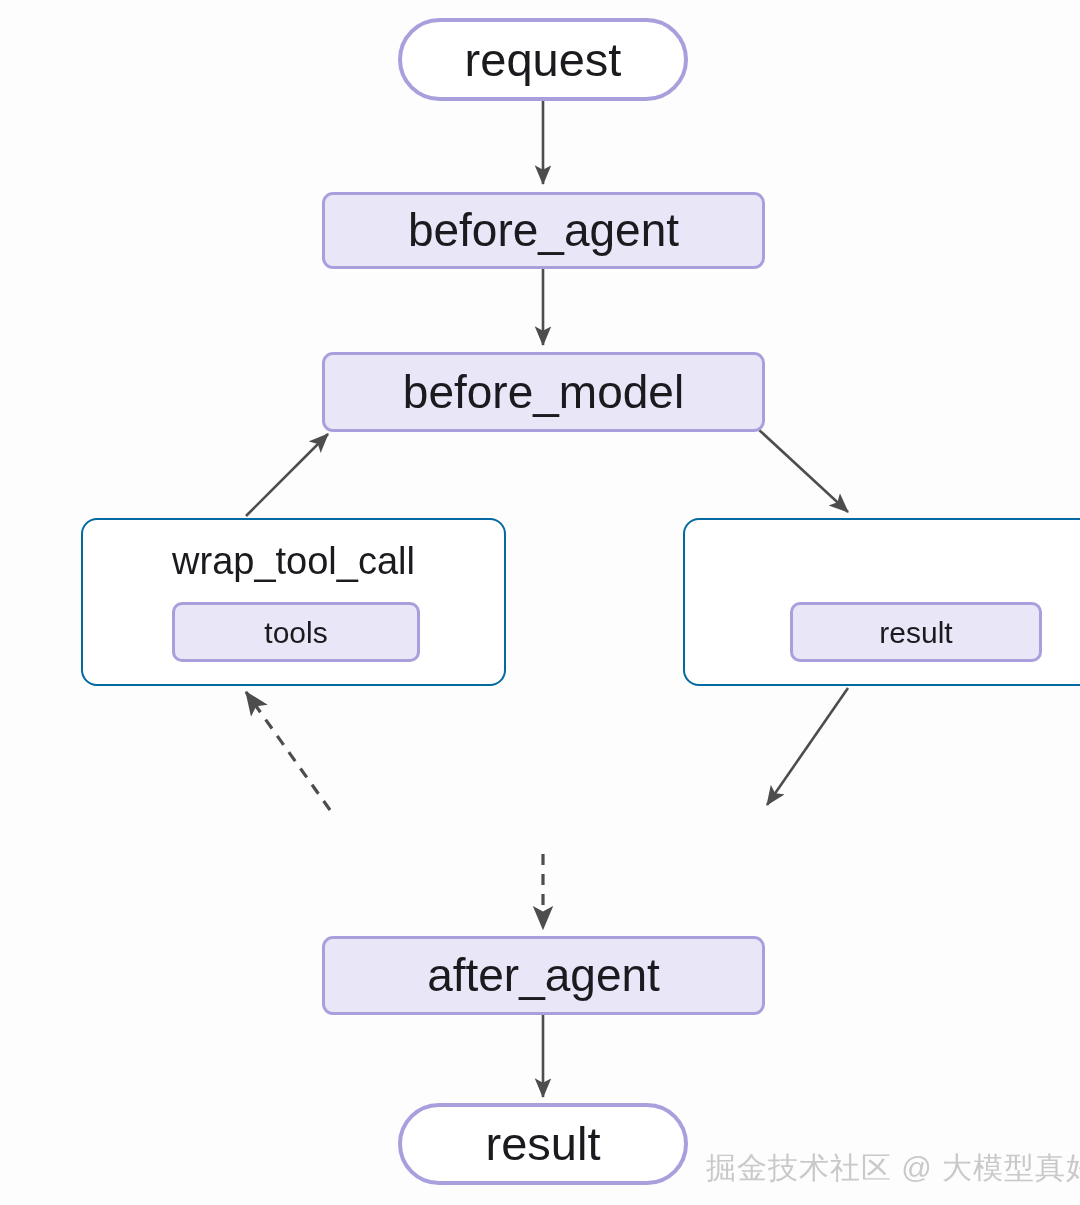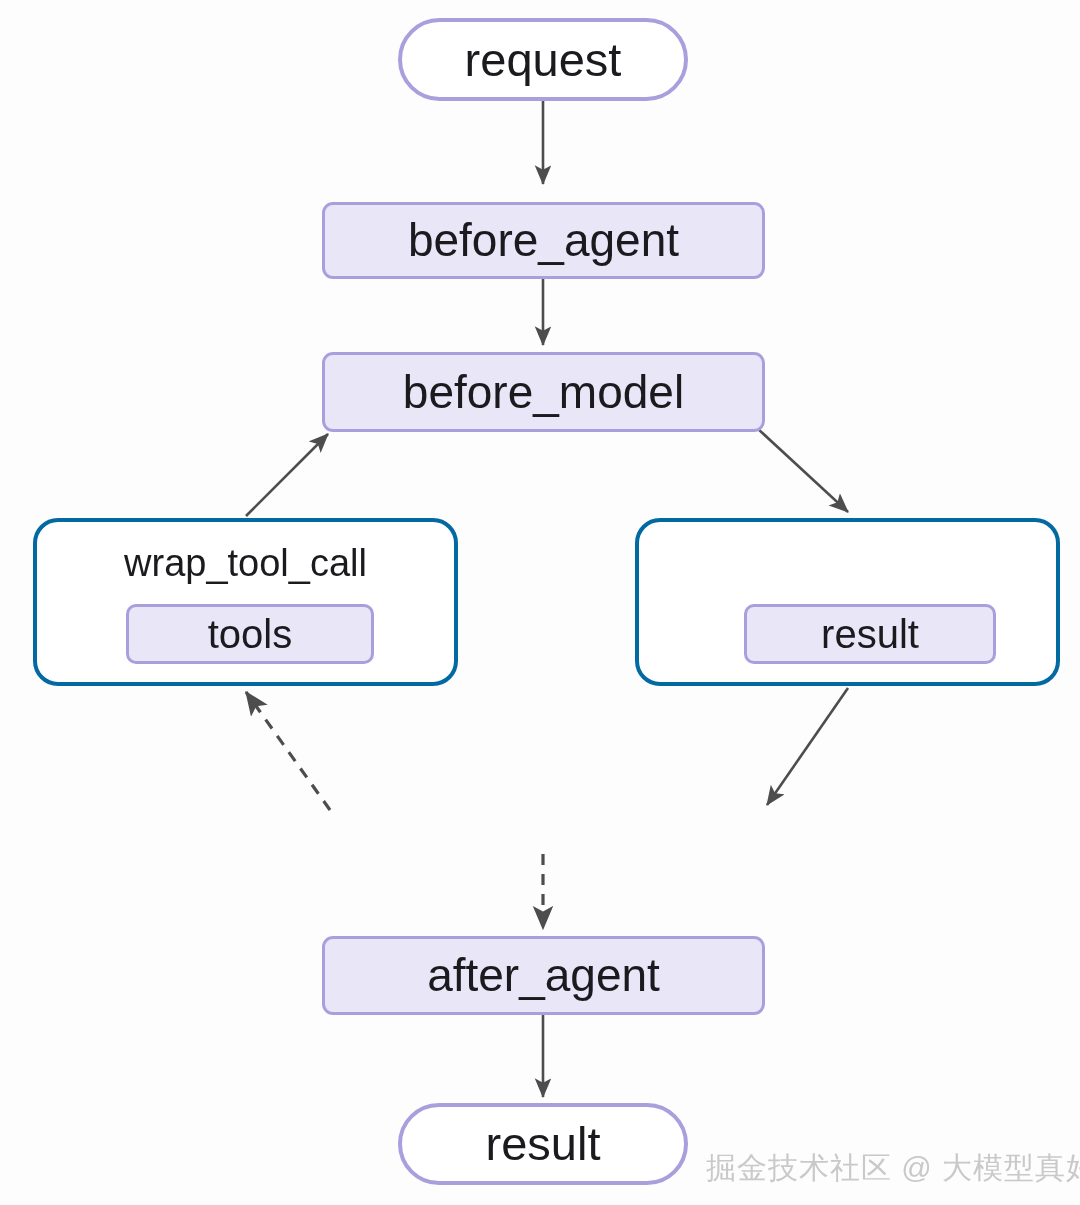--- a/index.html
+++ b/index.html
@@ -42,44 +42,45 @@
     font-size: 47px;
   }
   .node-process {
     background: #e9e6f8;
     border: 3px solid #a7a0dd;
     border-radius: 11px;
     font-size: 46px;
   }
   .node-subgraph {
     background: #ffffff;
-    border: 4px solid #0369a1;
-    border-radius: 25px;
+    border: 2px solid #0369a1;
+    border-radius: 16px;
     display: block;
+    margin-left: 48px;
   }
   .subgraph-title {
     position: absolute;
     left: 0;
     right: 0;
     top: 22px;
     text-align: center;
     font-size: 38px;
     color: #1b1b1f;
     line-height: 1;
   }
   .subgraph-inner {
     position: absolute;
     box-sizing: border-box;
     background: #e9e6f8;
     border: 3px solid #a7a0dd;
     border-radius: 10px;
     display: flex;
     align-items: center;
     justify-content: center;
-    font-size: 40px;
+    font-size: 30px;
     color: #1b1b1f;
   }
   .watermark {
     position: absolute;
     left: 706px;
     top: 1148px;
     font-size: 30px;
     color: #c9c9c9;
     white-space: nowrap;
     letter-spacing: 1px;
@@ -127,21 +128,21 @@
 
     <g>
       <line x1="543" y1="1015" x2="543" y2="1097" stroke="#4d4d4d" stroke-width="2.6" marker-end="url(#arrow)"></line>
     </g>
   </svg>
 
   <div class="node node-terminal" style="left:398px; top:18px; width:290px; height:83px;">
     <span>request</span>
   </div>
 
-  <div class="node node-process" style="left:322px; top:202px; width:443px; height:77px;">
+  <div class="node node-process" style="left:322px; top:192px; width:443px; height:77px;">
     <span>before_agent</span>
   </div>
 
   <div class="node node-process" style="left:322px; top:352px; width:443px; height:80px;">
     <span>before_model</span>
   </div>
 
   <div class="node node-subgraph" style="left:33px; top:518px; width:425px; height:168px;">
     <div class="subgraph-title">wrap_tool_call</div>
     <div class="subgraph-inner" style="left:89px; top:82px; width:248px; height:60px;">

